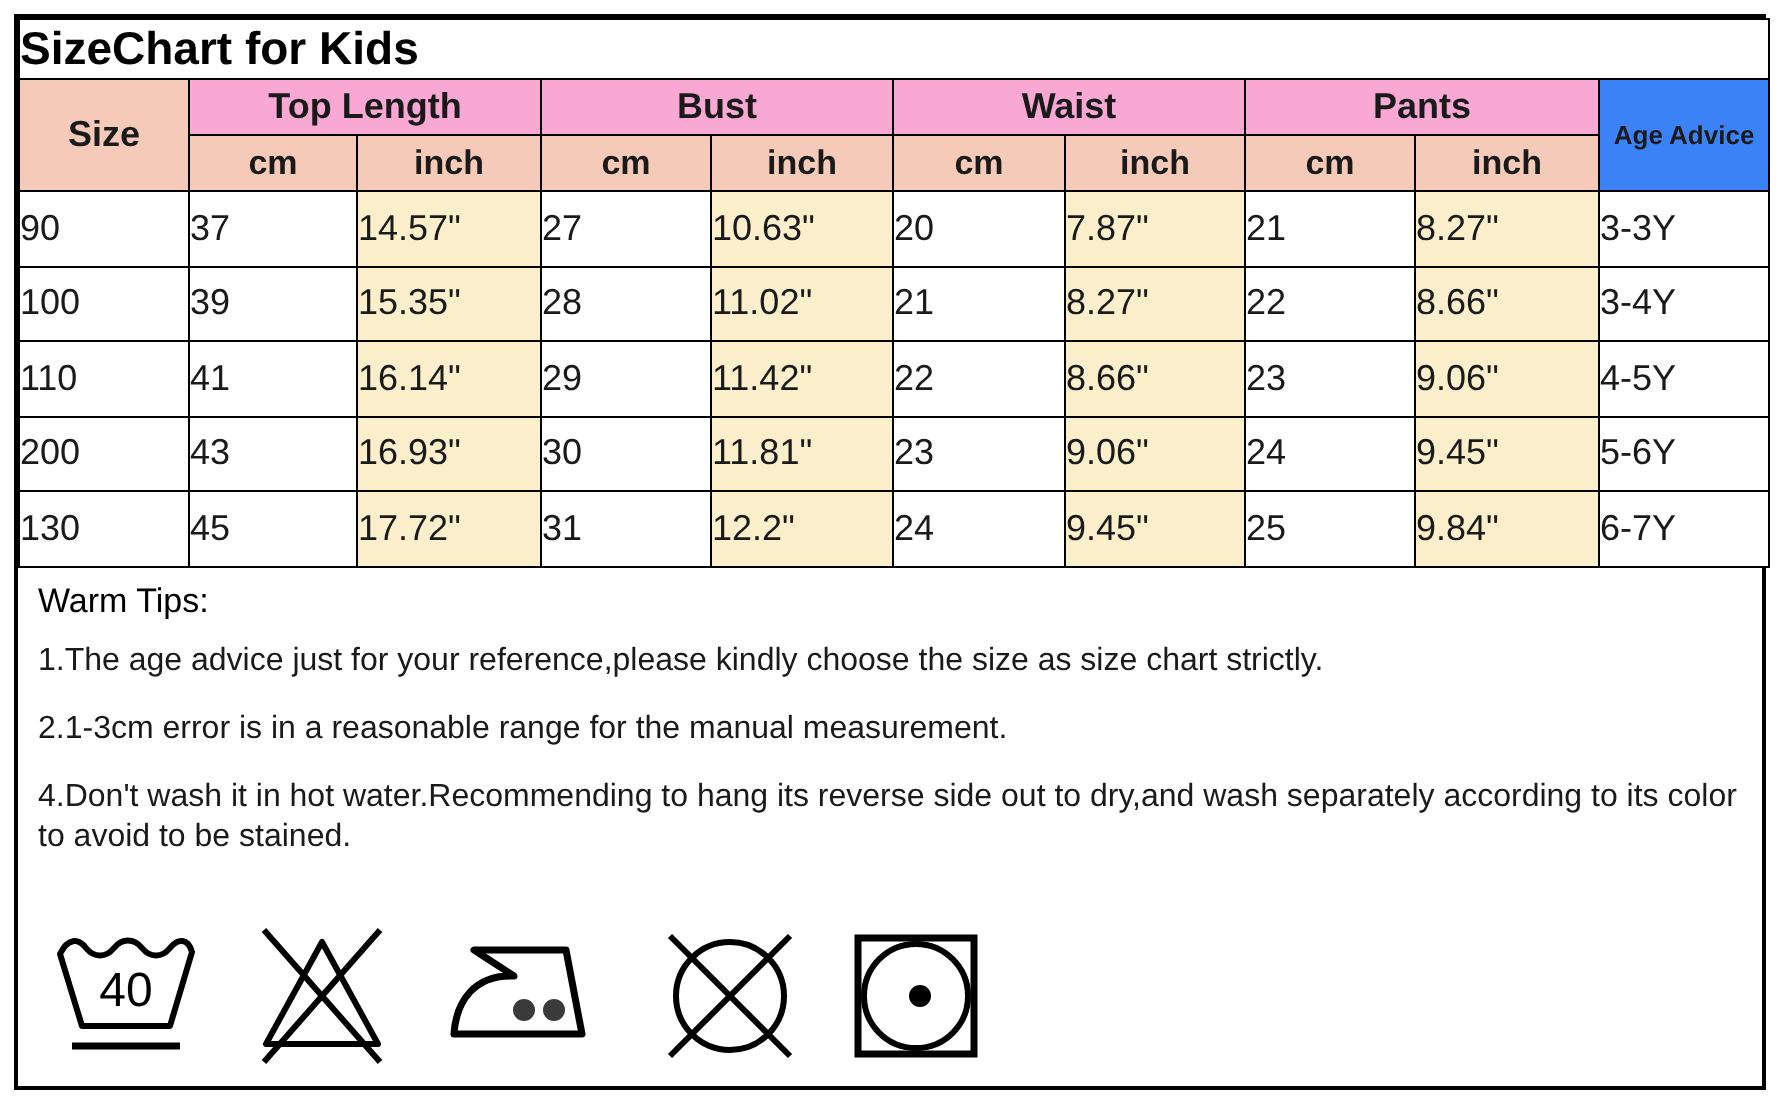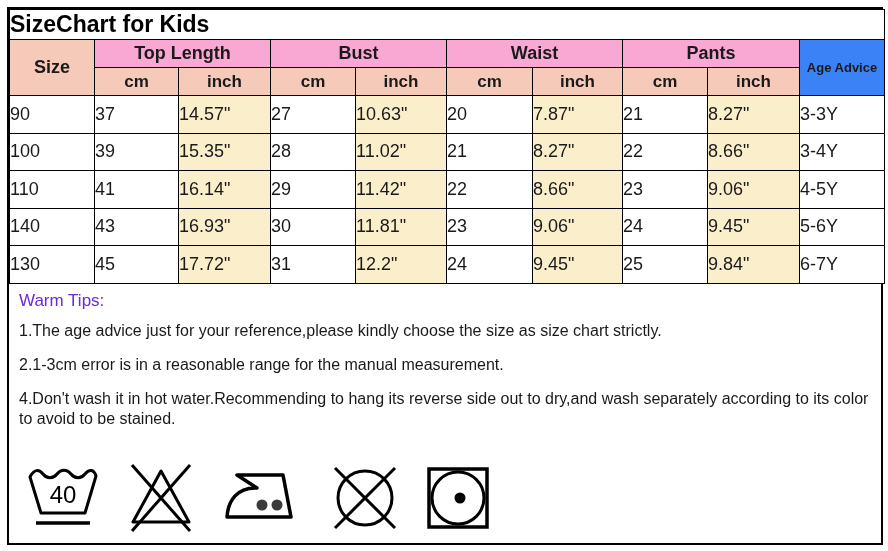--- a/index.html
+++ b/index.html
@@ -38,21 +38,21 @@
   th.size-h{background:#f6cab8;font-size:18px;font-weight:bold;}
   th.age-h{background:#3b82f6;font-size:13px;font-weight:bold;line-height:1.2;padding:0 6px;}
   .data-row td{height:36.5px;font-size:18px;background:#fff;}
   .data-row td.inch{background:#fbeecb;}
   .tips{
     padding:6px 10px 0 10px;
     font-size:16px;
     line-height:1.25;
   }
   .tips .tips-heading{
-    color:#6d28d9;
+    color:#000000;
     font-size:17px;
     margin:0 0 10px 0;
   }
   .tips p{margin:0 0 14px 0;}
   .tips p.tip-3{margin-bottom:15px;}
   .care-icons{
     margin-top:auto;
     display:flex;
     align-items:flex-end;
     gap:19px;
@@ -131,21 +131,21 @@
         <td class="inch">16.14"</td>
         <td>29</td>
         <td class="inch">11.42"</td>
         <td>22</td>
         <td class="inch">8.66"</td>
         <td>23</td>
         <td class="inch">9.06"</td>
         <td>4-5Y</td>
       </tr>
       <tr class="data-row">
-        <td>140</td>
+        <td>200</td>
         <td>43</td>
         <td class="inch">16.93"</td>
         <td>30</td>
         <td class="inch">11.81"</td>
         <td>23</td>
         <td class="inch">9.06"</td>
         <td>24</td>
         <td class="inch">9.45"</td>
         <td>5-6Y</td>
       </tr>

